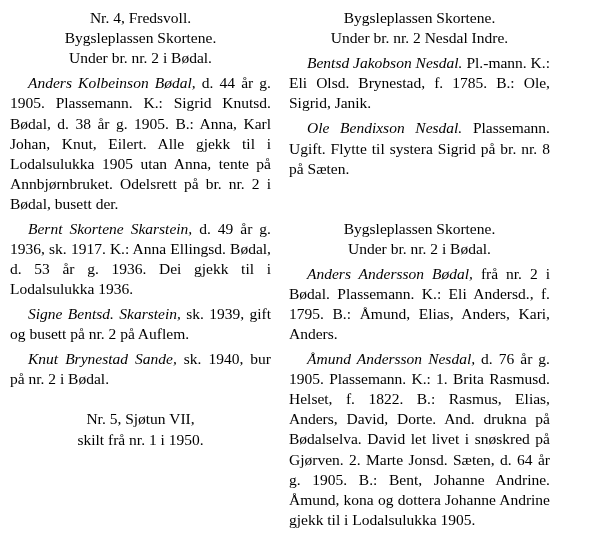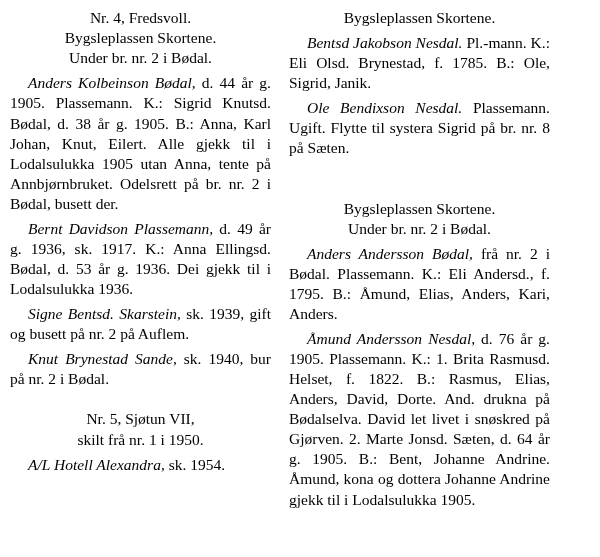--- a/index.html
+++ b/index.html
@@ -71,47 +71,47 @@
       <span class="hline">Bygsleplassen Skortene.</span>
       <span class="hline">Under br. nr. 2 i Bødal.</span>
     </div>
 
     <div class="gap-s"></div>
 
     <p class="para indent"><span class="name">Anders Kolbeinson Bødal,</span><span> d. 44 år g. 1905. Plassemann. K.: Sigrid Knutsd. Bødal, d. 38 år g. 1905. B.: Anna, Karl Johan, Knut, Eilert. Alle gjekk til i Lodalsulukka 1905 utan Anna, tente på Annbjørnbruket. Odelsrett på br. nr. 2 i Bødal, busett der.</span></p>
 
     <div class="gap-s"></div>
 
-    <p class="para indent"><span class="name">Bernt Davidson Plassemann,</span><span> d. 49 år g. 1936, sk. 1917. K.: Anna Ellingsd. Bødal, d. 53 år g. 1936. Dei gjekk til i Lodalsulukka 1936.</span></p>
+    <p class="para indent"><span class="name">Bernt Skortene Skarstein,</span><span> d. 49 år g. 1936, sk. 1917. K.: Anna Ellingsd. Bødal, d. 53 år g. 1936. Dei gjekk til i Lodalsulukka 1936.</span></p>
 
     <div class="gap-s"></div>
 
     <p class="para indent"><span class="name">Signe Bentsd. Skarstein,</span><span> sk. 1939, gift og busett på nr. 2 på Auflem.</span></p>
 
     <div class="gap-s"></div>
 
     <p class="para indent"><span class="name">Knut Brynestad Sande,</span><span> sk. 1940, bur på nr. 2 i Bødal.</span></p>
 
     <div class="gap-l"></div>
 
     <div class="block heading">
       <span class="hline">Nr. 5, Sjøtun VII,</span>
       <span class="hline">skilt frå nr. 1 i 1950.</span>
     </div>
 
     <div class="gap-s"></div>
 
-    <p class="para indent"><span class="name">A/L Hotell Alexandra,</span><span> sk. 1954.</span></p>
 
   </div>
 
   <div class="column">
 
     <div class="block heading">
       <span class="hline">Bygsleplassen Skortene.</span>
+      <span class="hline">Under br. nr. 2 Nesdal Indre.</span>
     </div>
 
     <div class="gap-s"></div>
 
     <p class="para indent"><span class="name">Bentsd Jakobson Nesdal.</span><span> Pl.-mann. K.: Eli Olsd. Brynestad, f. 1785. B.: Ole, Sigrid, Janik.</span></p>
 
     <div class="gap-s"></div>
 
     <p class="para indent"><span class="name">Ole Bendixson Nesdal.</span><span> Plassemann. Ugift. Flytte til systera Sigrid på br. nr. 8 på Sæten.</span></p>
 

